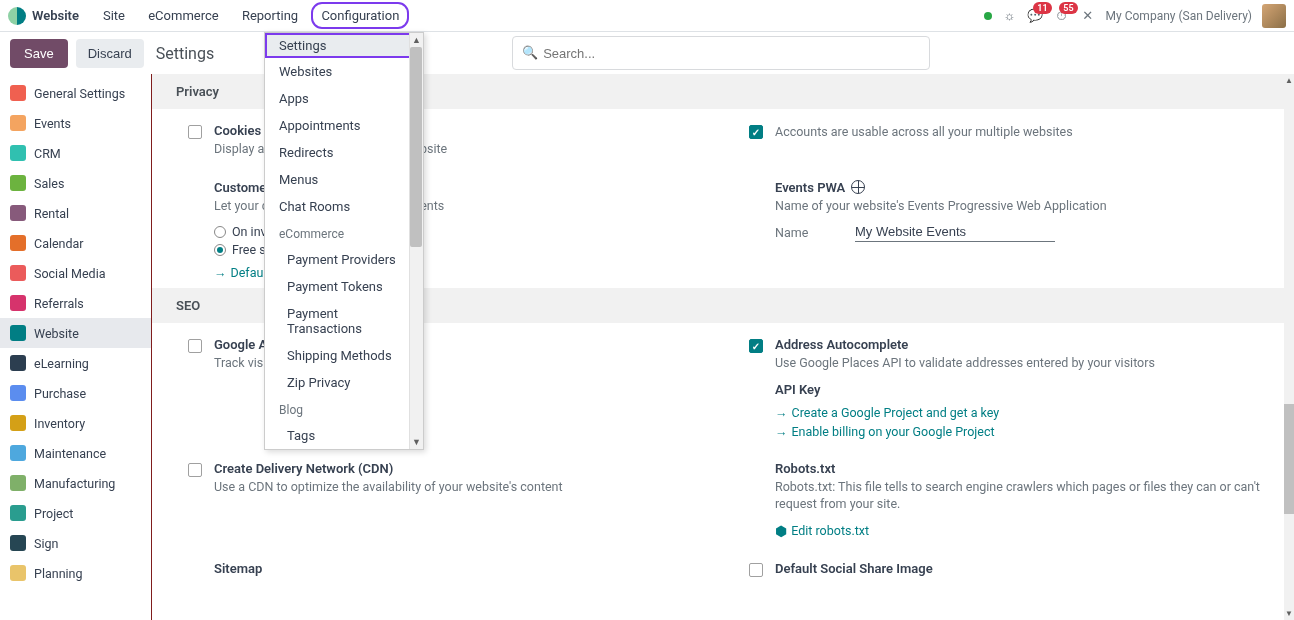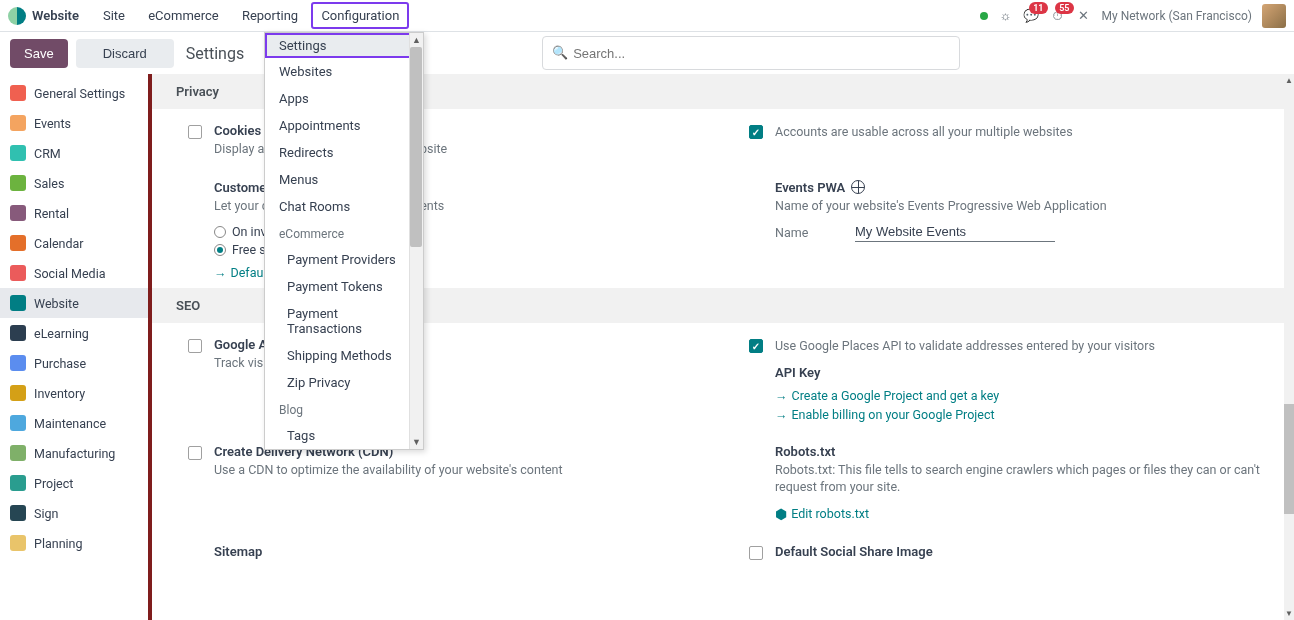--- a/index.html
+++ b/index.html
@@ -1,36 +1,36 @@
 <!DOCTYPE html>
 <html><head>
 <meta charset="utf-8">
 <style>
 * { box-sizing: border-box; margin: 0; padding: 0; }
 body { font-family: -apple-system, "Segoe UI", Roboto, sans-serif; font-size: 13px; color: #374151; background: #fff; overflow: hidden; width: 1294px; height: 620px; position: relative; }
 .topbar { height: 32px; display: flex; align-items: center; padding: 0 8px; border-bottom: 1px solid #dee2e6; background: #fff; }
 .logo { width: 18px; height: 18px; margin-right: 6px; border-radius: 50%; background: conic-gradient(#017e84 0 50%, #8ed1a5 50% 100%); }
 .brand { font-weight: 600; color: #374151; margin-right: 14px; }
 .topnav span { padding: 6px 10px; cursor: pointer; color: #374151; display: inline-block; }
-.topnav .active-nav { border: 2px solid #7c3aed; border-radius: 3px; padding: 4px 8px; }
+.topnav .active-nav { border: 2px solid #7c3aed; border-radius: 11px; padding: 4px 8px; }
 .topright { margin-left: auto; display: flex; align-items: center; gap: 10px; }
 .status-dot { width: 8px; height: 8px; border-radius: 50%; background: #28a745; }
 .ico { width: 16px; height: 16px; display: inline-flex; align-items: center; justify-content: center; color: #6c757d; position: relative; }
 .badge { position: absolute; top: -6px; right: -8px; background: #dc3545; color: #fff; font-size: 9px; padding: 1px 4px; border-radius: 8px; font-weight: 600; }
 .company { color: #6c757d; font-size: 12px; }
 .avatar { width: 24px; height: 24px; border-radius: 3px; background: linear-gradient(135deg,#d4a574,#8b6f47); }
 .actionbar { height: 42px; display: flex; align-items: center; padding: 0 10px; gap: 8px; }
 .btn-save { background: #714b67; color: #fff; border: none; padding: 7px 14px; border-radius: 4px; font-size: 13px; cursor: pointer; }
-.btn-discard { background: #e9ecef; color: #374151; border: none; padding: 7px 27px; border-radius: 4px; font-size: 13px; cursor: pointer; }
+.btn-discard { background: #e9ecef; color: #374151; border: none; padding: 7px 12px; border-radius: 4px; font-size: 13px; cursor: pointer; }
 .breadcrumb { font-size: 16px; color: #495057; margin-left: 4px; }
 .search-wrap { margin-left: 290px; }
 .search { width: 418px; height: 34px; border: 1px solid #d8dadd; border-radius: 4px; padding: 0 10px 0 30px; font-size: 13px; color: #6c757d; background: #fff; }
 .search-ico { position: absolute; margin-left: 10px; margin-top: 9px; color: #6c757d; }
 .main { display: flex; height: calc(620px - 74px); }
-.sidebar { width: 152px; border-right: 4px solid #7f1d1d; overflow-y: auto; padding-top: 4px; }
+.sidebar { width: 152px; border-right: 1px solid #7f1d1d; overflow-y: auto; padding-top: 4px; }
 .side-item { display: flex; align-items: center; padding: 7px 10px; cursor: pointer; gap: 8px; font-size: 12.5px; color: #374151; }
 .side-item.active { background: #e7e9ed; }
 .side-icon { width: 16px; height: 16px; flex-shrink: 0; }
 .content { flex: 1; overflow-y: auto; background: #fff; position: relative; }
 .section-head { background: #f1f1f1; padding: 10px 24px; font-weight: 600; color: #495057; font-size: 13px; }
 .setting-row { display: flex; padding: 14px 24px 8px 36px; gap: 40px; }
 .setting-col { flex: 1; display: flex; gap: 12px; align-items: flex-start; }
 .chk { width: 14px; height: 14px; border: 1px solid #a0a0a0; border-radius: 2px; margin-top: 2px; flex-shrink: 0; background: #fff; display: inline-flex; align-items: center; justify-content: center; }
 .chk.checked { background: #017e84; border-color: #017e84; }
 .chk.checked::after { content: "✓"; color: #fff; font-size: 10px; font-weight: 700; }
@@ -73,21 +73,21 @@
     <span>eCommerce</span>
     <span>Reporting</span>
     <span class="active-nav">Configuration</span>
   </span>
   <div class="topright">
     <span class="status-dot"></span>
     <span class="ico">☼</span>
     <span class="ico">💬<span class="badge">11</span></span>
     <span class="ico">⏱<span class="badge">55</span></span>
     <span class="ico">✕</span>
-    <span class="company">My Network (San Francisco)</span>
+    <span class="company">My Company (San Delivery)</span>
     <span class="avatar"></span>
   </div>
 </div>
 
 <div class="actionbar">
   <button class="btn-save">Save</button>
   <button class="btn-discard">Discard</button>
   <span class="breadcrumb">Settings</span>
   <div class="search-wrap" style="position:relative">
     <span class="search-ico">🔍</span>
@@ -117,20 +117,24 @@
         <span class="side-icon" style="background:#875a7b;border-radius:3px"></span>
         <span>Rental</span>
       </div>
       <div class="side-item">
         <span class="side-icon" style="background:#e46f2a;border-radius:3px"></span>
         <span>Calendar</span>
       </div>
       <div class="side-item">
         <span class="side-icon" style="background:#eb5b5b;border-radius:3px"></span>
         <span>Social Media</span>
+      </div>
+      <div class="side-item">
+        <span class="side-icon" style="background:#d6336c;border-radius:3px"></span>
+        <span>Referrals</span>
       </div>
       <div class="side-item active">
         <span class="side-icon" style="background:#017e84;border-radius:3px"></span>
         <span>Website</span>
       </div>
       <div class="side-item">
         <span class="side-icon" style="background:#2c3e50;border-radius:3px"></span>
         <span>eLearning</span>
       </div>
       <div class="side-item">
@@ -222,20 +226,21 @@
       <div class="setting-col">
         <span class="chk"></span>
         <div class="setting-body">
           <div class="setting-title">Google An</div>
           <div class="setting-desc">Track visits</div>
         </div>
       </div>
       <div class="setting-col">
         <span class="chk checked"></span>
         <div class="setting-body">
+          <div class="setting-title">Address Autocomplete</div>
           <div class="setting-desc">Use Google Places API to validate addresses entered by your visitors</div>
           <div class="setting-title" style="margin-top:10px">API Key</div>
           <div style="margin-top:8px"><span class="link">
                 <span class="arrow">→</span>
                 <span>Create a Google Project and get a key</span>
               </span></div>
           <div style="margin-top:4px"><span class="link">
                 <span class="arrow">→</span>
                 <span>Enable billing on your Google Project</span>
               </span></div>

